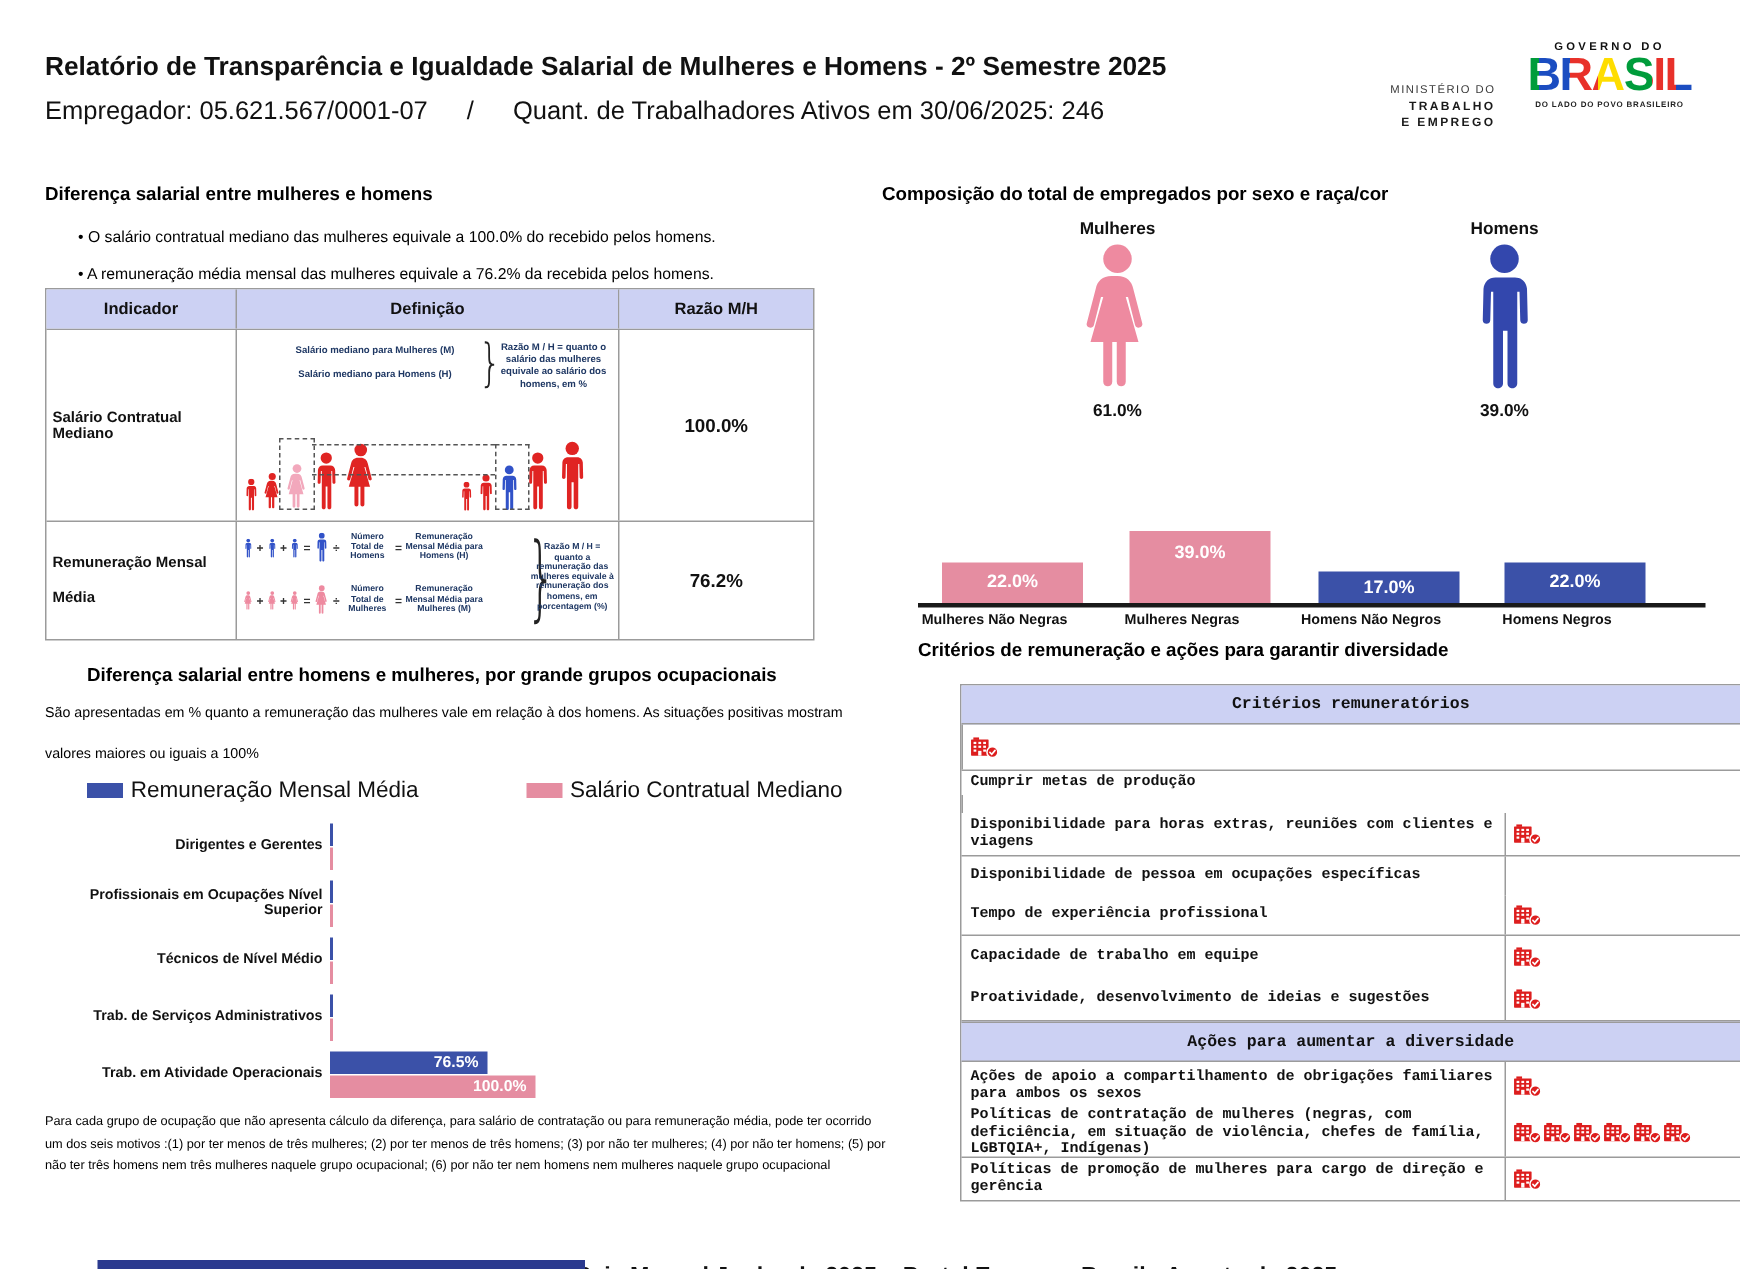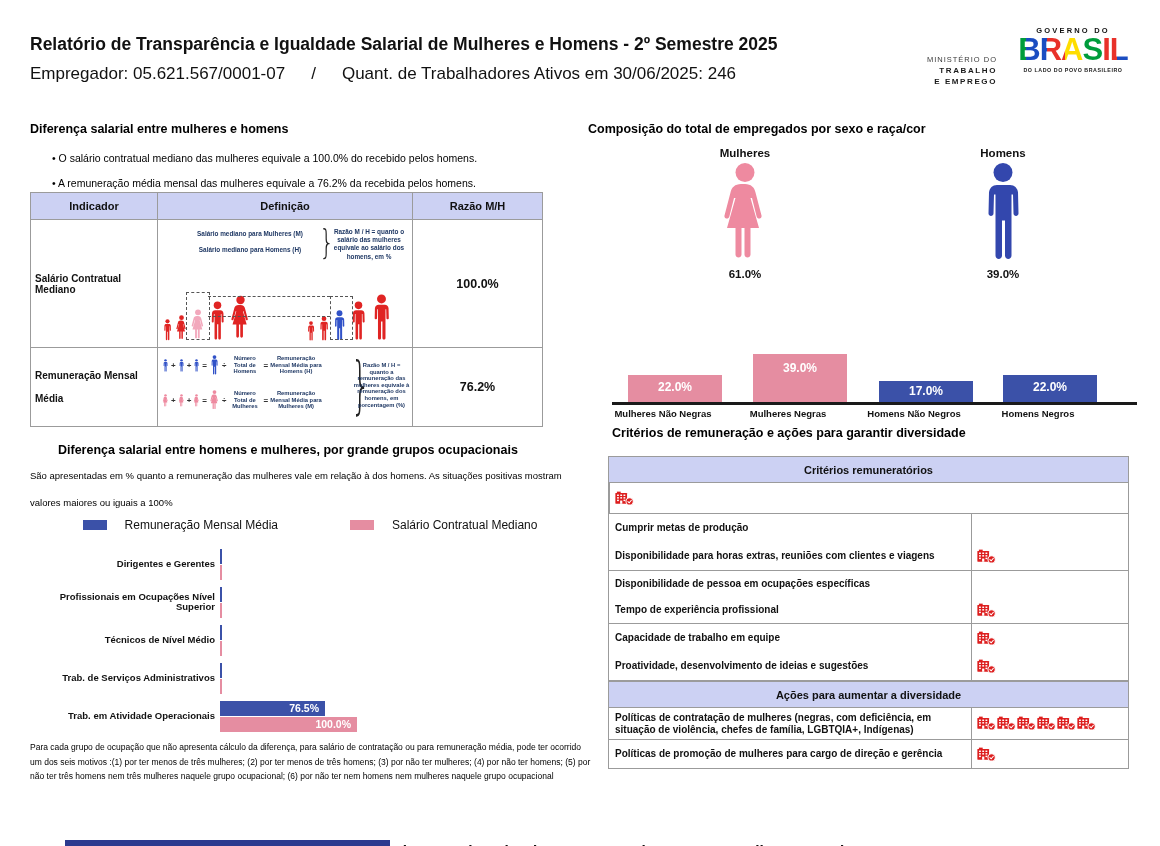--- a/index.html
+++ b/index.html
@@ -50,30 +50,30 @@
   
   .picto-label{font-size:11.5px;font-weight:bold;text-align:center;}
   .picto-value{font-size:11.5px;font-weight:bold;text-align:center;}
   .vbar{position:absolute;bottom:0;}
   .vbar-label{position:absolute;left:0;right:0;text-align:center;color:#fff;font-size:12px;font-weight:bold;}
   .axis{background:#1a1a1a;}
   .catlab{font-size:9.5px;font-weight:bold;text-align:center;}
   
   .occ-sub{font-size:9.5px;color:#000;line-height:27px;}
   .legend{display:flex;justify-content:center;gap:72px;align-items:center;}
-  .leg-item{display:flex;align-items:center;gap:18px;font-size:12px;}
+  .leg-item{display:flex;align-items:center;gap:5px;font-size:15px;}
   .swatch{width:24px;height:10px;display:inline-block;}
   .occ-row{display:flex;align-items:center;height:38px;}
   .occ-label{width:185px;text-align:right;font-size:9.5px;font-weight:bold;padding-right:5px;line-height:10.5px;}
   .occ-bars{display:flex;flex-direction:column;gap:1px;}
   .hbar{height:15px;position:relative;}
   .hbar-label{position:absolute;right:6px;top:0;bottom:0;color:#fff;font-size:10.5px;font-weight:bold;line-height:15px;}
   .footnote{font-size:8.5px;line-height:14.5px;color:#000;}
   
-  .crit-table{left:608px;top:456px;width:521px;border:1.5px solid #9b9b9b;box-sizing:border-box;}
+  .crit-table{left:640px;top:456px;width:521px;border:1.5px solid #9b9b9b;box-sizing:border-box;font-family:Liberation Mono, monospace;}
   .crit-sec{background:#ccd1f3;height:25px;display:flex;align-items:center;justify-content:center;
             font-size:11px;font-weight:bold;border-bottom:1px solid #9b9b9b;}
   .crit-row{border-bottom:1px solid #9b9b9b;}
   .crit-row:last-child{border-bottom:none;}
   .crit-line{display:flex;}
   .crit-text{width:362px;box-sizing:border-box;padding:2px 4px 2px 6px;font-size:10px;font-weight:bold;
              line-height:11.5px;display:flex;flex-direction:column;justify-content:center;}
   .crit-icons{flex:1;border-left:1px solid #9b9b9b;display:flex;align-items:center;gap:1px;padding-left:5px;}
   .footer-src{left:0;top:806px;width:1160px;text-align:center;font-size:15.5px;font-weight:bold;margin-top:36px;}
   .bottom-strip{left:65px;top:840px;width:325px;height:6px;background:#2b3a8f;}
@@ -343,21 +343,21 @@
     <div class="crit-line" style="height:30px;">
       <div class="crit-icons">
         <svg width="19" height="15">
             <use href="#sym-building-check" width="19" height="15"></use>
           </svg>
       </div>
     </div>
   </div>
 
   <div class="crit-row">
-    <div class="crit-line" style="height:28px;">
+    <div class="crit-line" style="height:28px;flex-direction:column;">
       <div class="crit-text">Cumprir metas de produção</div>
       <div class="crit-icons"></div>
     </div>
     <div class="crit-line" style="height:28px;">
       <div class="crit-text">Disponibilidade para horas extras, reuniões com clientes e viagens</div>
       <div class="crit-icons">
         <svg width="19" height="15">
             <use href="#sym-building-check" width="19" height="15"></use>
           </svg>
       </div>
@@ -394,20 +394,28 @@
         <svg width="19" height="15">
             <use href="#sym-building-check" width="19" height="15"></use>
           </svg>
       </div>
     </div>
   </div>
 
   <div class="crit-sec" style="border-top:1px solid #9b9b9b;">Ações para aumentar a diversidade</div>
 
   <div class="crit-row">
+    <div class="crit-line" style="height:32px;">
+      <div class="crit-text">Ações de apoio a compartilhamento de obrigações familiares para ambos os sexos</div>
+      <div class="crit-icons">
+        <svg width="19" height="15">
+            <use href="#sym-building-check" width="19" height="15"></use>
+          </svg>
+      </div>
+    </div>
     <div class="crit-line" style="height:31px;">
       <div class="crit-text">Políticas de contratação de mulheres (negras, com deficiência, em situação de violência, chefes de família, LGBTQIA+, Indígenas)</div>
       <div class="crit-icons">
         <svg width="19" height="15">
             <use href="#sym-building-check" width="19" height="15"></use>
           </svg>
         <svg width="19" height="15">
             <use href="#sym-building-check" width="19" height="15"></use>
           </svg>
         <svg width="19" height="15">

